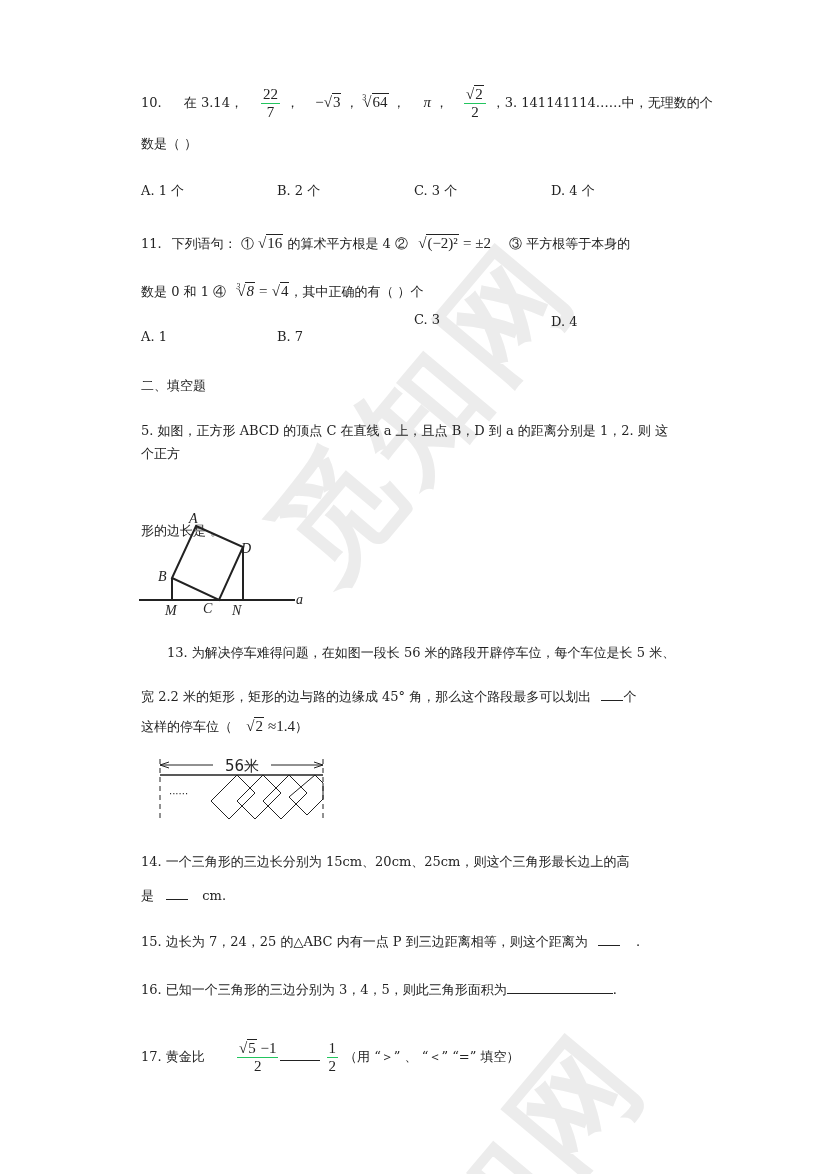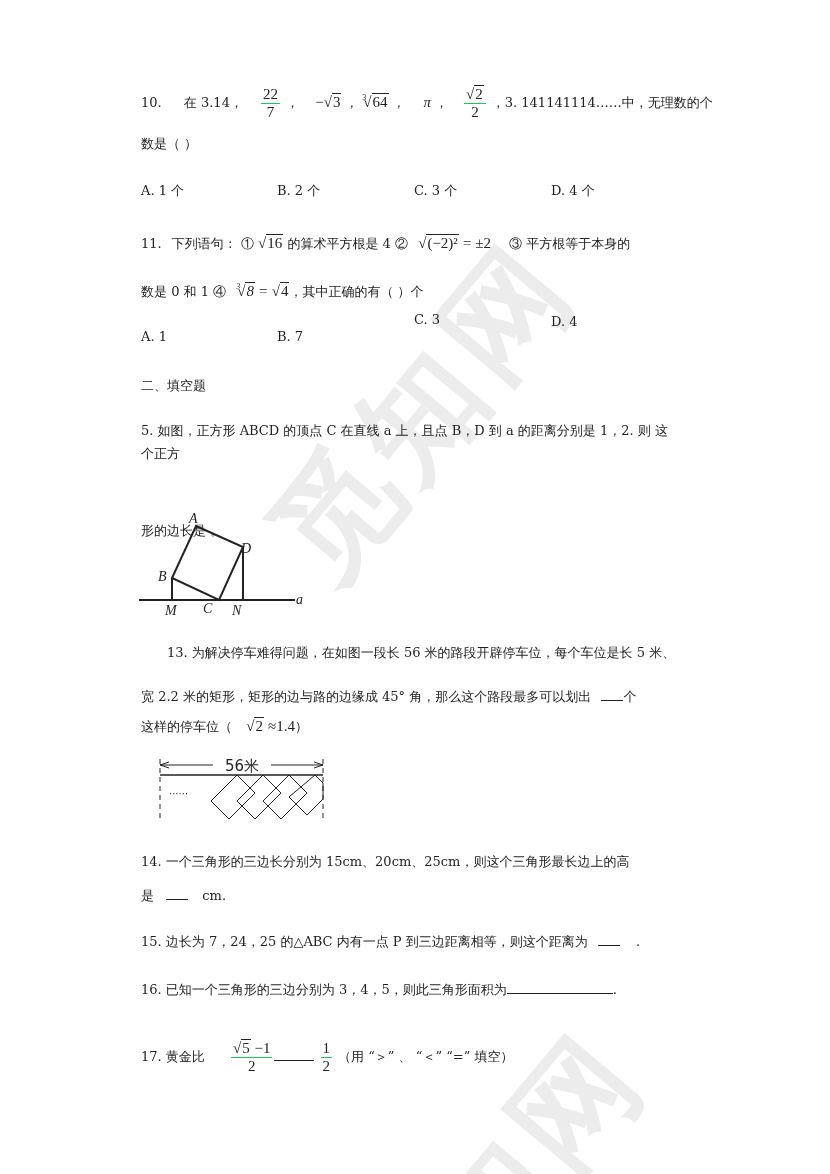--- a/index.html
+++ b/index.html
@@ -146,21 +146,21 @@
   <span class="blank" style="width:22px; margin-left:6px;"></span>
   <span style="margin-left:12px;">.</span>
 </div>
 
 <div class="line" style="top:980px;">
   <span>16.  已知一个三角形的三边分别为 3，4，5，则此三角形面积为</span><span class="blank" style="width:106px;"></span><span>.</span>
 </div>
 
 <div class="line" style="top:1040px;">
   <span>17.  黄金比</span>
-  <span class="frac" style="margin-left:22px;">
+  <span class="frac" style="margin-left:28px;">
     <span class="num"><span>√</span><span class="sqrt"><span class="rad">5</span></span><span> −1</span></span>
     <span class="den">2</span>
   </span><span class="blank" style="width:40px; margin-left:-4px; margin-right:-4px; height:10px;"></span>
   <span class="frac">
     <span class="num">1</span>
     <span class="den">2</span>
   </span><span>（用 “＞” 、 “＜” “=” 填空）</span>
 </div>
 
 </body></html>

